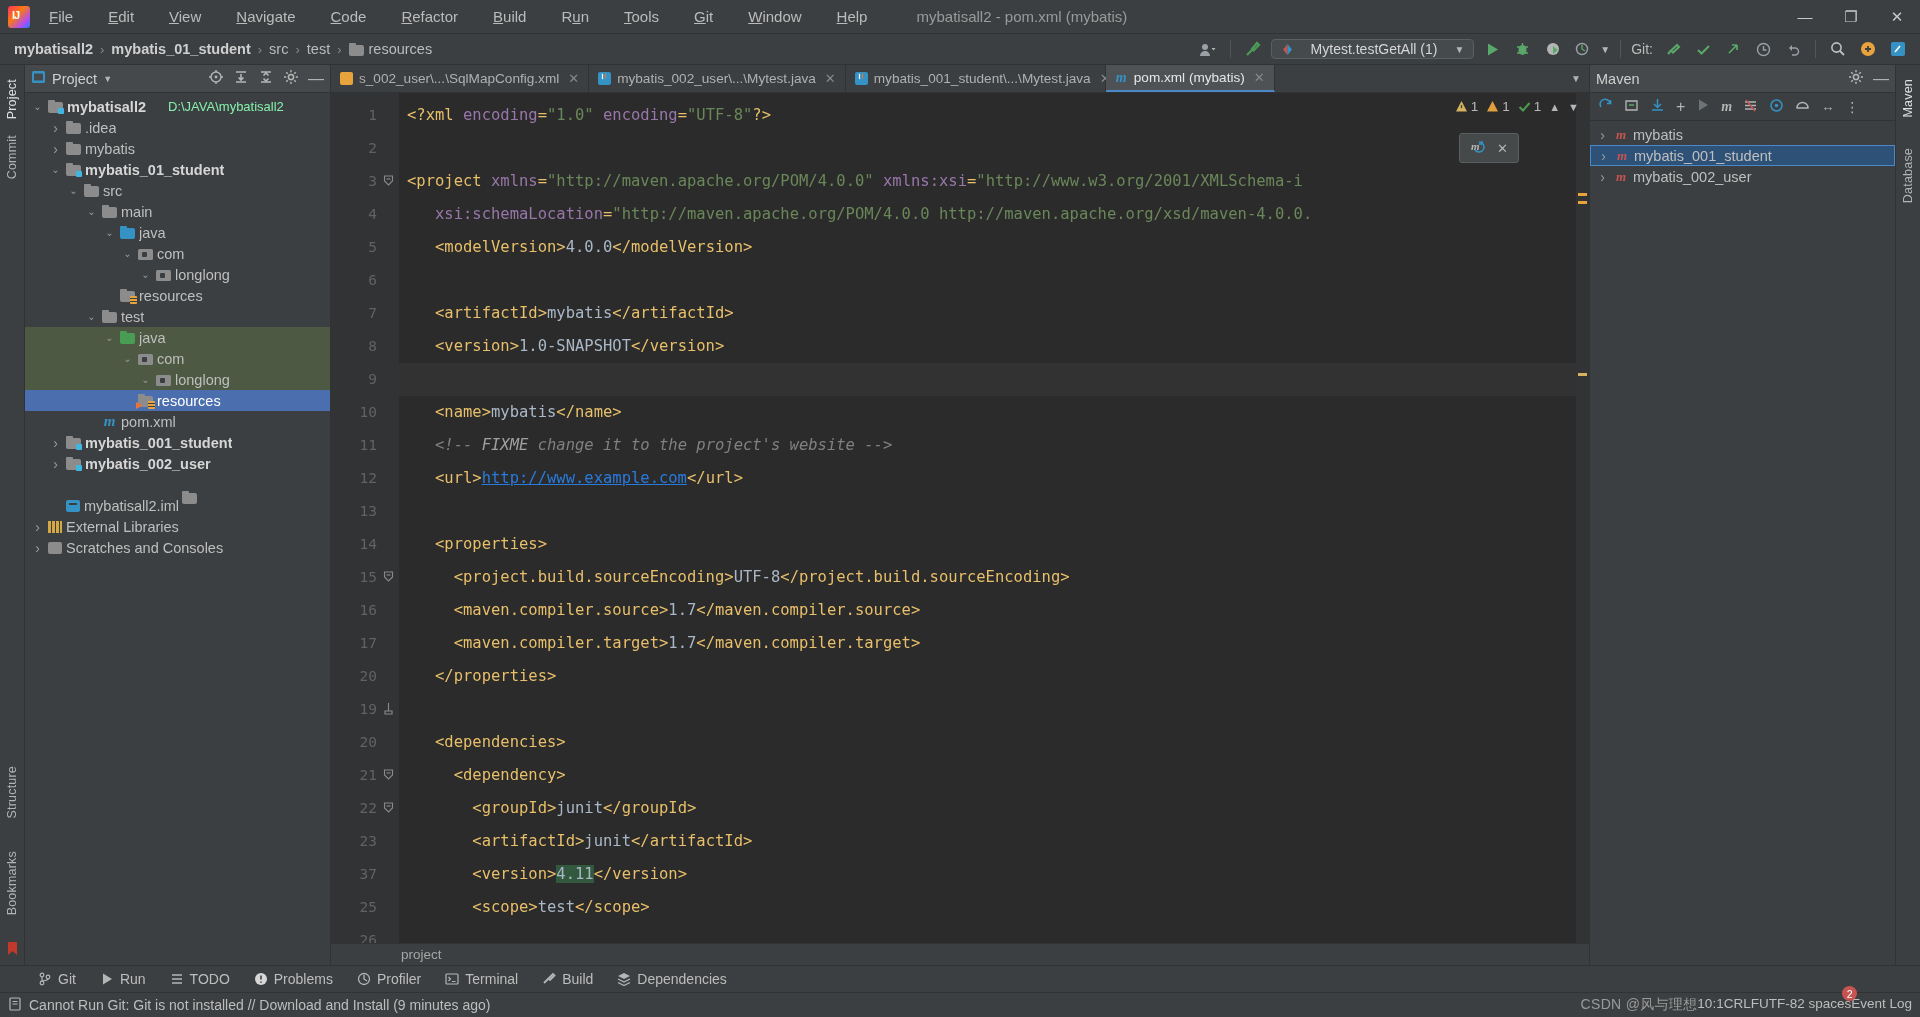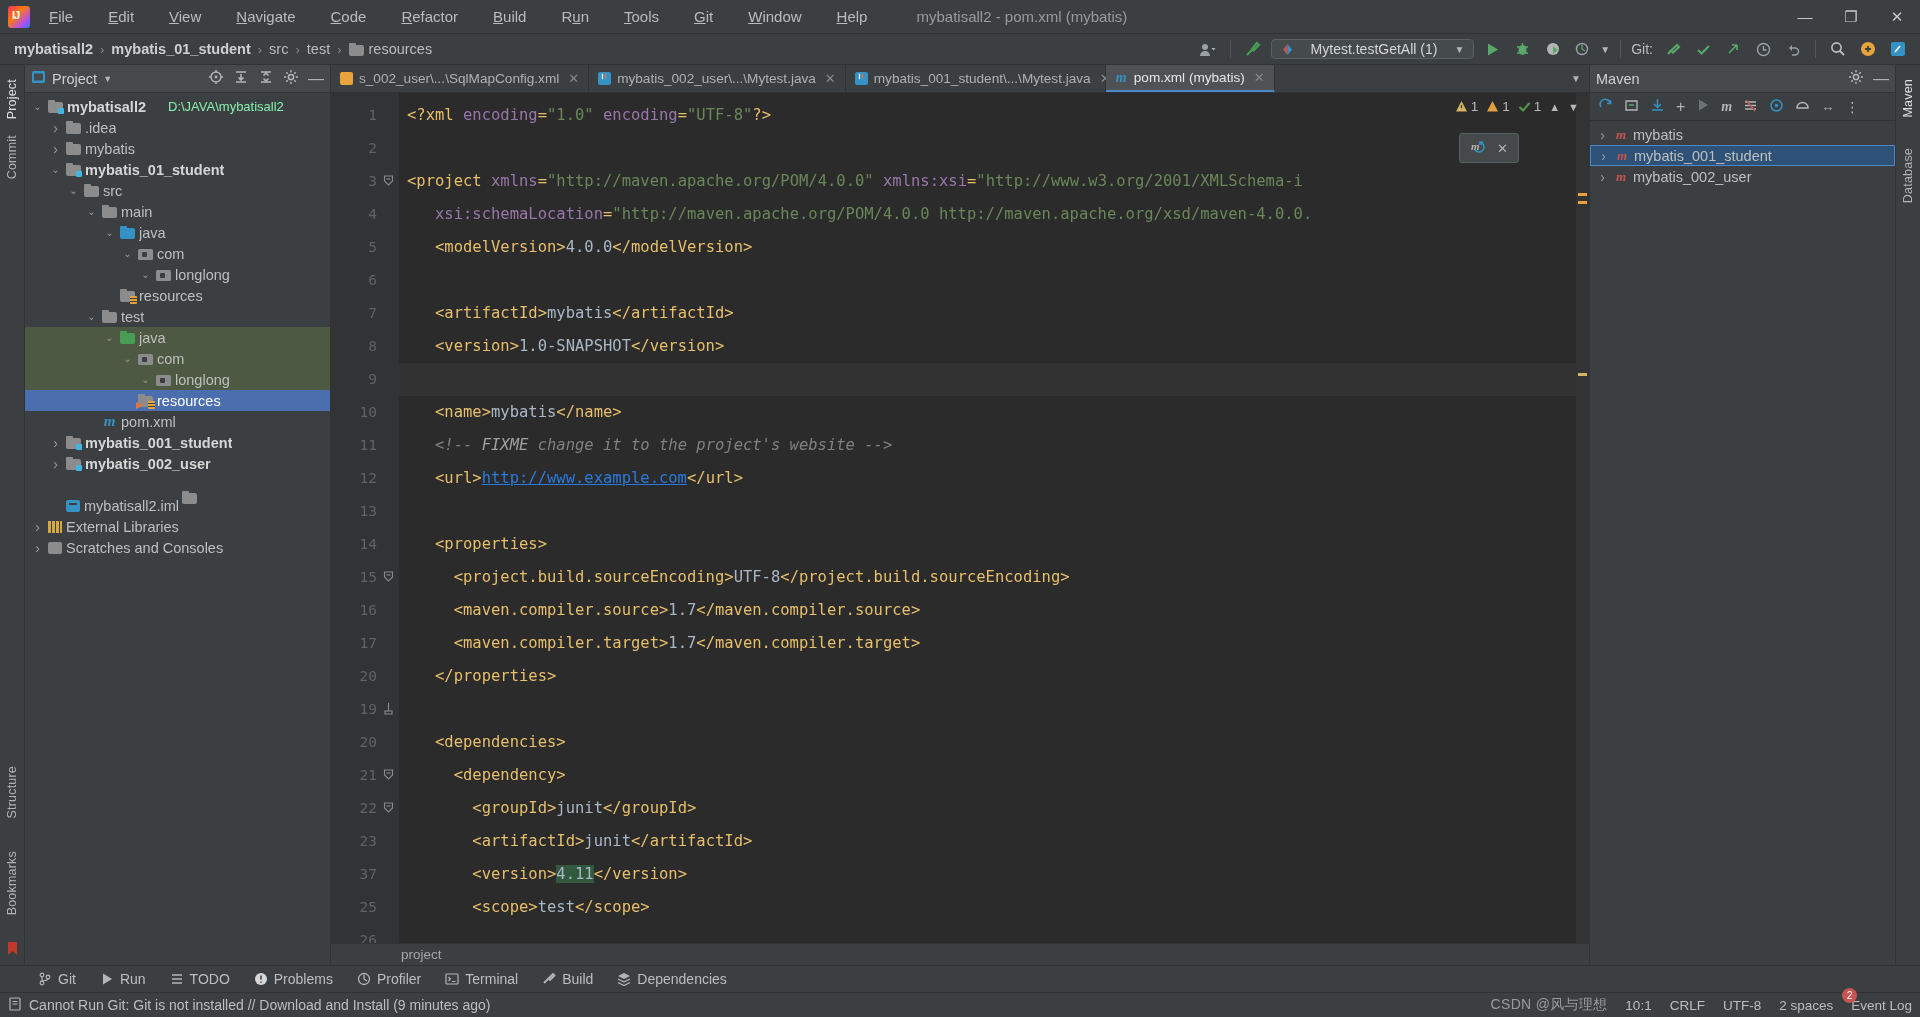--- a/index.html
+++ b/index.html
@@ -207,21 +207,21 @@
   .toolwin-bar{
     height:27px; flex:0 0 27px; background:#3c3f41; display:flex; align-items:center;
     gap:0; padding-left:26px; border-top:1px solid #323232; color:#bdbdbd; font-size:14px;
   }
   .tw { display:flex; align-items:center; gap:6px; padding:3px 12px; border-radius:3px;}
   .statusbar{
     height:25px; flex:0 0 25px; background:#3c3f41; display:flex; align-items:center;
     padding:0 8px; gap:8px; color:#bdbdbd; font-size:14px; border-top:1px solid #323232;
   }
   .status-msg{ display:flex; align-items:center; gap:7px;}
-  .status-right{ margin-left:auto; display:flex; align-items:center; gap:18px; font-size:13.5px;}
+  .status-right{ margin-left:auto; display:flex; align-items:flex-start; font-size:13.5px;}
   .csdn{ color:#9a9a9a; font-size:14px; letter-spacing:.3px;}
   .evtlog{ display:flex; align-items:center; gap:5px; position:relative;}
   .evt-badge{ background:#c75450; color:#fff; border-radius:50%; width:15px;height:15px;
      font-size:10.5px; display:flex;align-items:center;justify-content:center;
      position:absolute; left:-9px; top:-10px;}
 </style>
 </head>
 <body>
 
 <div class="titlebar">

